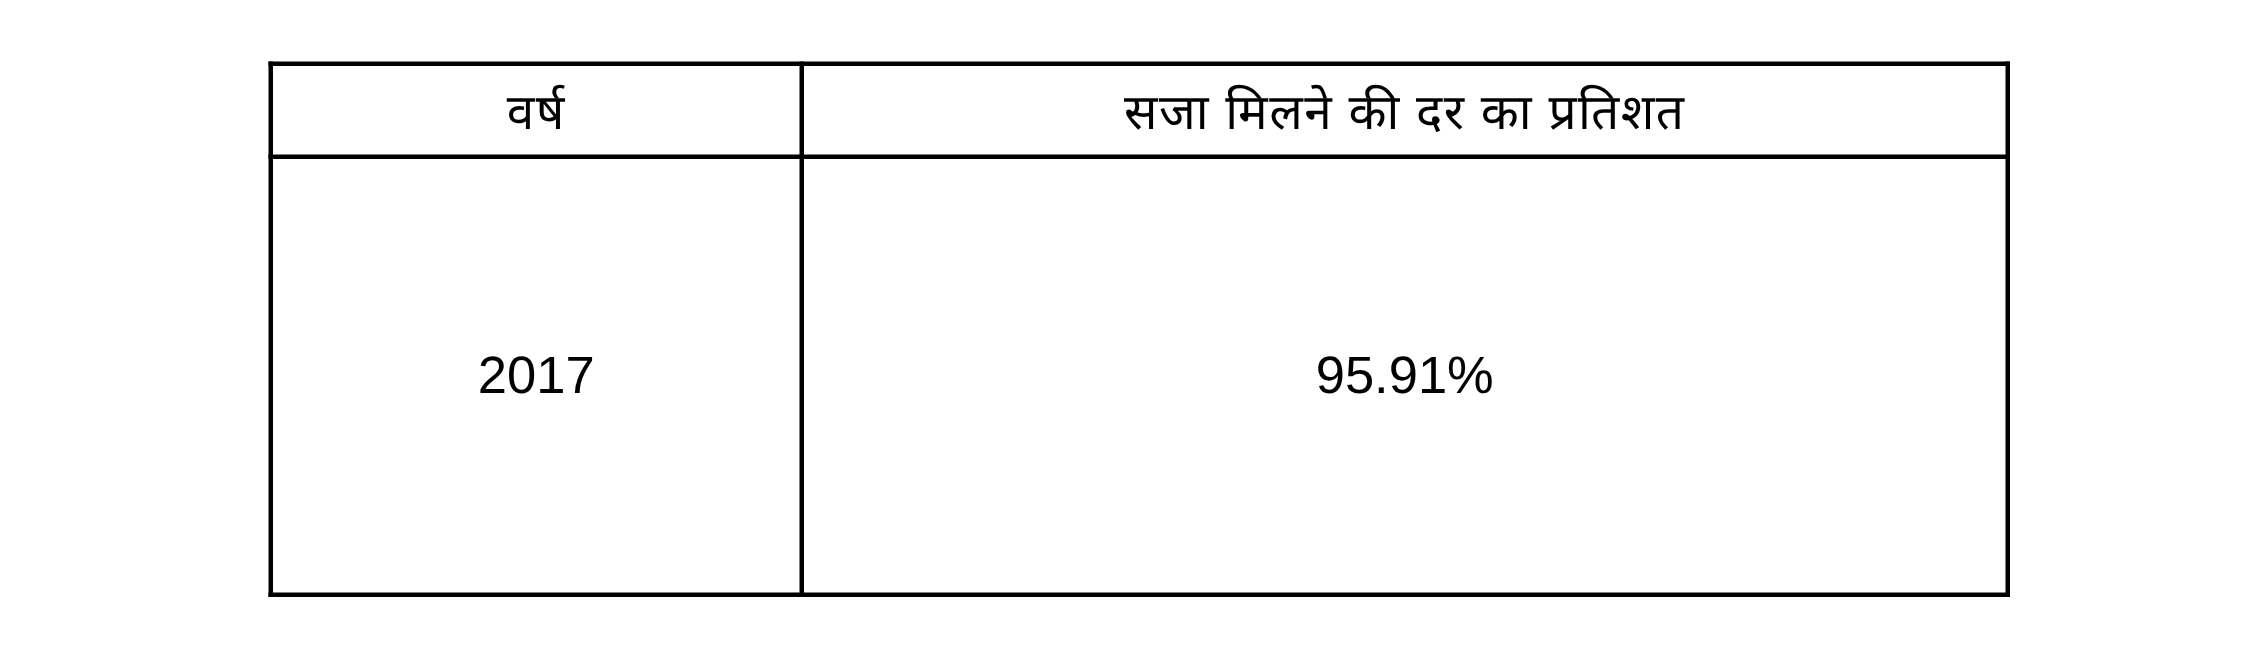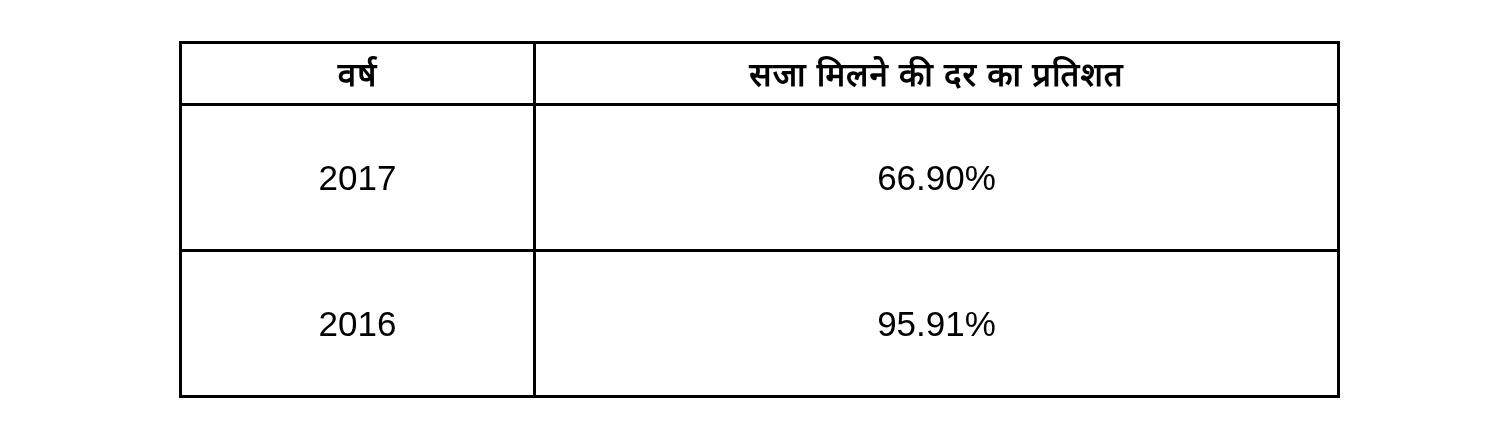--- a/index.html
+++ b/index.html
@@ -34,21 +34,21 @@
   .data-table th,
   .data-table td {
     border: 3px solid #000000;
     text-align: center;
     vertical-align: middle;
     padding: 0;
     overflow: hidden;
     white-space: nowrap;
   }
   .data-table th {
-    font-weight: bold;
+    font-weight: normal;
     font-size: 33px;
     height: 59px;
     letter-spacing: 1px;
   }
   .data-table td {
     font-weight: normal;
     font-size: 35px;
     height: 59px;
   }
 </style>
@@ -63,21 +63,17 @@
     </colgroup>
     <thead>
       <tr>
         <th>वर्ष</th>
         <th>सजा मिलने की दर का प्रतिशत</th>
       </tr>
     </thead>
     <tbody>
       <tr>
         <td>2017</td>
-        <td>66.90%</td>
-      </tr>
-      <tr>
-        <td>2016</td>
         <td>95.91%</td>
       </tr>
     </tbody>
   </table>
 </div>
 
 </body></html>

